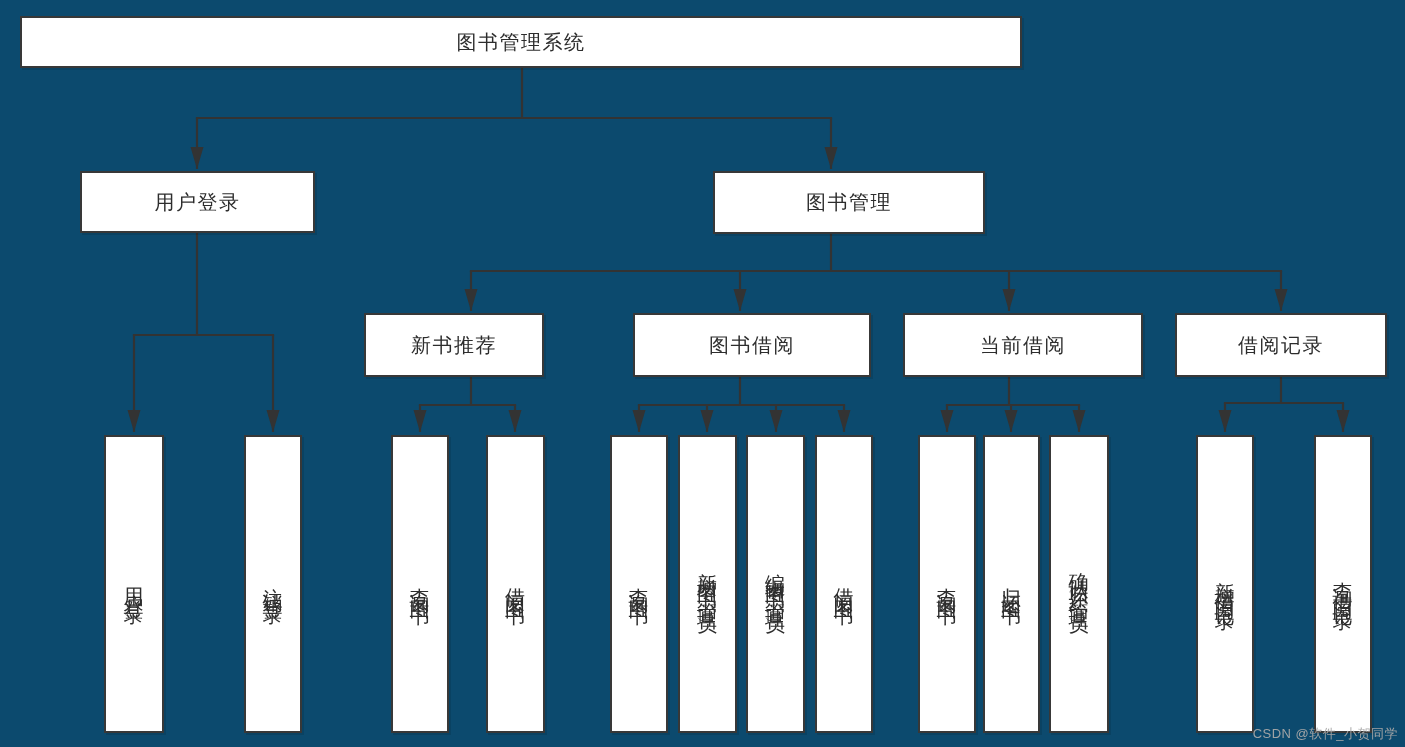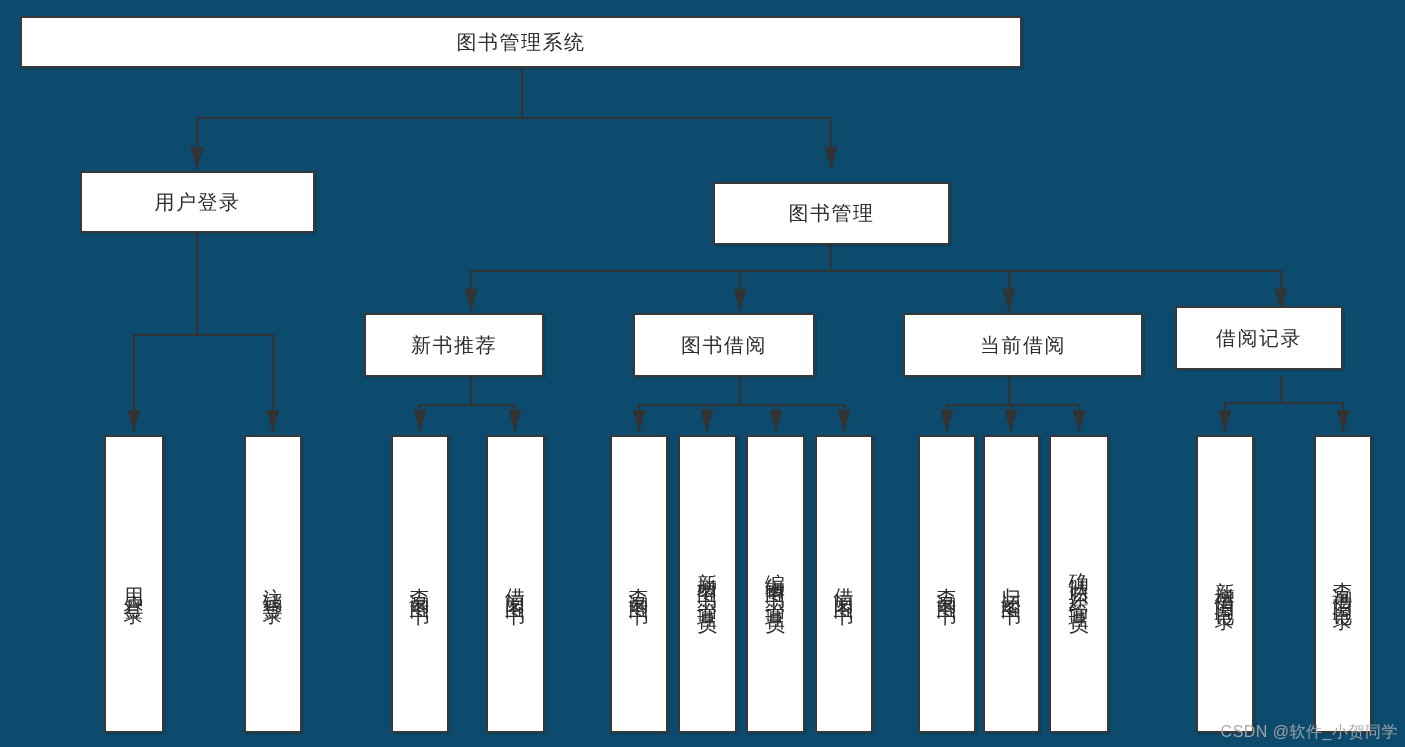--- a/index.html
+++ b/index.html
@@ -34,21 +34,21 @@
     writing-mode:vertical-rl;
     text-orientation:mixed;
     font-size:20px;color:#2d2d2d;
     letter-spacing:6px;
     line-height:1.1;
     white-space:nowrap;
   }
   .watermark{
     position:absolute;
     right:7px;bottom:4px;
-    font-size:16px;
+    font-size:13px;
     color:rgba(168,168,168,0.95);
     letter-spacing:0.5px;
   }
   .cline{stroke:#333333;stroke-width:2.2;fill:none;}
 </style>
 </head>
 <body>
 
 <div id="canvas">
 
@@ -91,26 +91,26 @@
     <line class="cline" marker-end="url(#ah)" x1="1011" y1="405" x2="1011" y2="432"></line>
     <line class="cline" marker-end="url(#ah)" x1="1079" y1="405" x2="1079" y2="432"></line>
 
     <line class="cline" marker-end="url(#ah)" x1="1225" y1="403" x2="1225" y2="432"></line>
     <line class="cline" marker-end="url(#ah)" x1="1343" y1="403" x2="1343" y2="432"></line>
   </svg>
 
   <div class="node" style="left:20px;top:16px;width:1002px;height:52px">图书管理系统</div>
 
   <div class="node" style="left:80px;top:171px;width:235px;height:62px">用户登录</div>
-  <div class="node" style="left:713px;top:182px;width:237px;height:63px">图书管理</div>
+  <div class="node" style="left:713px;top:171px;width:272px;height:63px">图书管理</div>
 
   <div class="node" style="left:364px;top:313px;width:180px;height:64px">新书推荐</div>
-  <div class="node" style="left:633px;top:313px;width:182px;height:64px">图书借阅</div>
+  <div class="node" style="left:633px;top:313px;width:238px;height:64px">图书借阅</div>
   <div class="node" style="left:903px;top:313px;width:240px;height:64px">当前借阅</div>
-  <div class="node" style="left:1175px;top:306px;width:168px;height:64px">借阅记录</div>
+  <div class="node" style="left:1175px;top:313px;width:212px;height:64px">借阅记录</div>
 
   <div class="leaf" style="left:104px;width:60px">
     <span class="vtext">用户登录</span>
   </div>
   <div class="leaf" style="left:244px;width:58px">
     <span class="vtext">注销登录</span>
   </div>
 
   <div class="leaf" style="left:391px;width:58px">
     <span class="vtext">查询图书</span>

